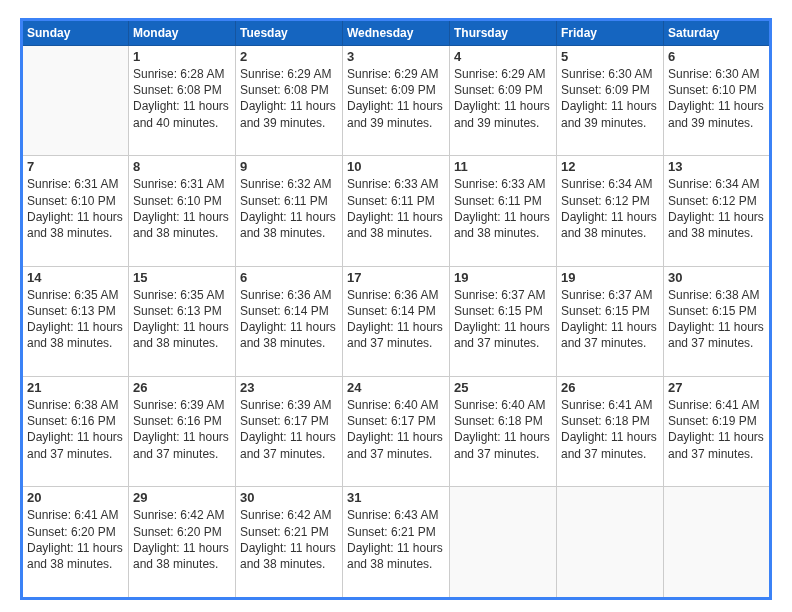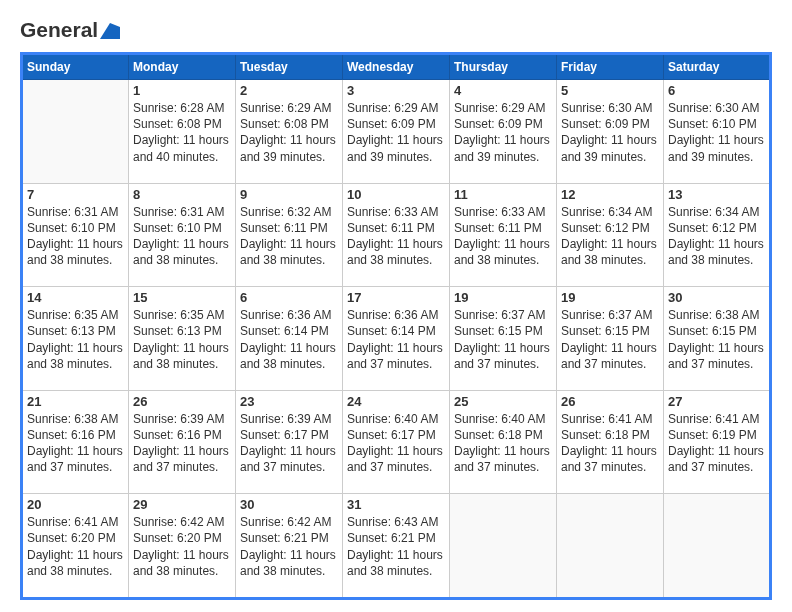--- a/index.html
+++ b/index.html
@@ -86,34 +86,20 @@
       background: #f9f9f9;
     }
     tr:last-child td {
       height: 82px;
     }
   </style>
 </head>
 <body>
 
 <div class="page">
-  <div class="header">
-    <div class="logo-wrapper">
-      <div class="logo-words">
-        <span class="logo-line1">General<span style="display:inline-block; width:0; overflow:visible;"><svg width="20" height="16" viewBox="0 0 20 16" style="vertical-align:middle; margin-left:2px;">
-                <polygon points="0,16 20,16 20,4 10,0" fill="#1565c0"></polygon>
-              </svg></span></span>
-        <span class="logo-line2"></span>
-      </div>
-    </div>
-    <div class="title-block">
-      <div class="month-title"></div>
-      <div class="subtitle"></div>
-    </div>
-  </div>
 
   <table class="calendar">
     <thead>
       <tr>
         <th>Sunday</th>
         <th>Monday</th>
         <th>Tuesday</th>
         <th>Wednesday</th>
         <th>Thursday</th>
         <th>Friday</th>

